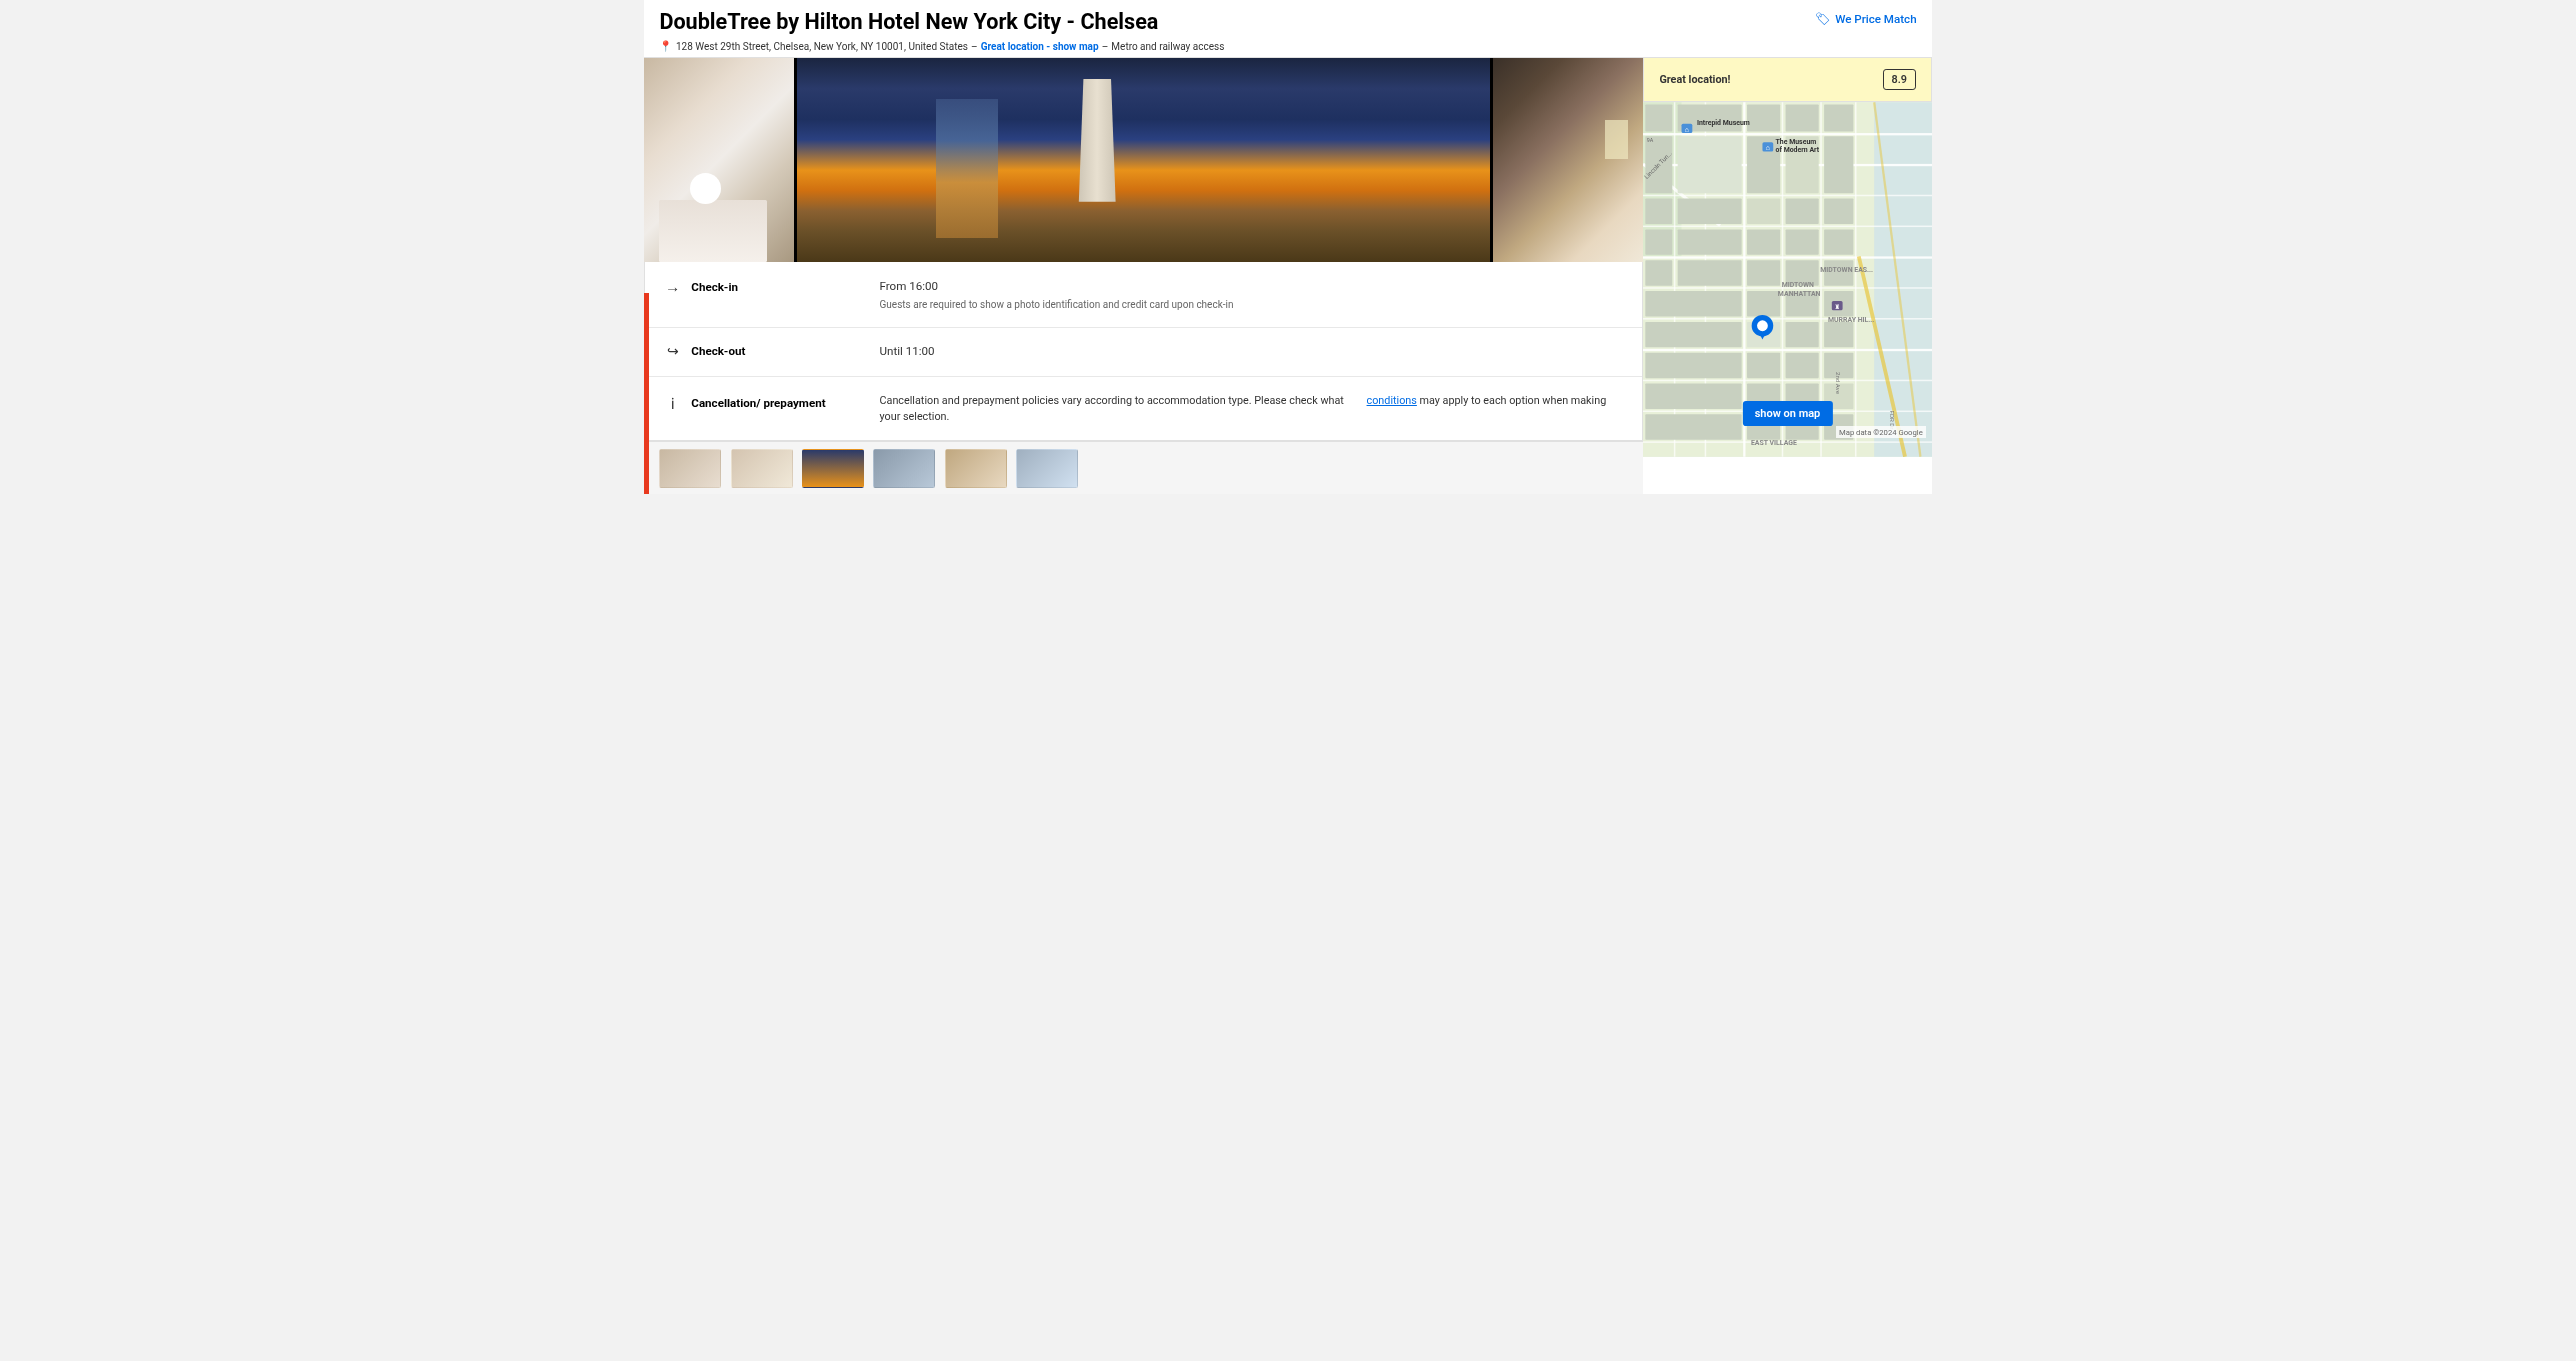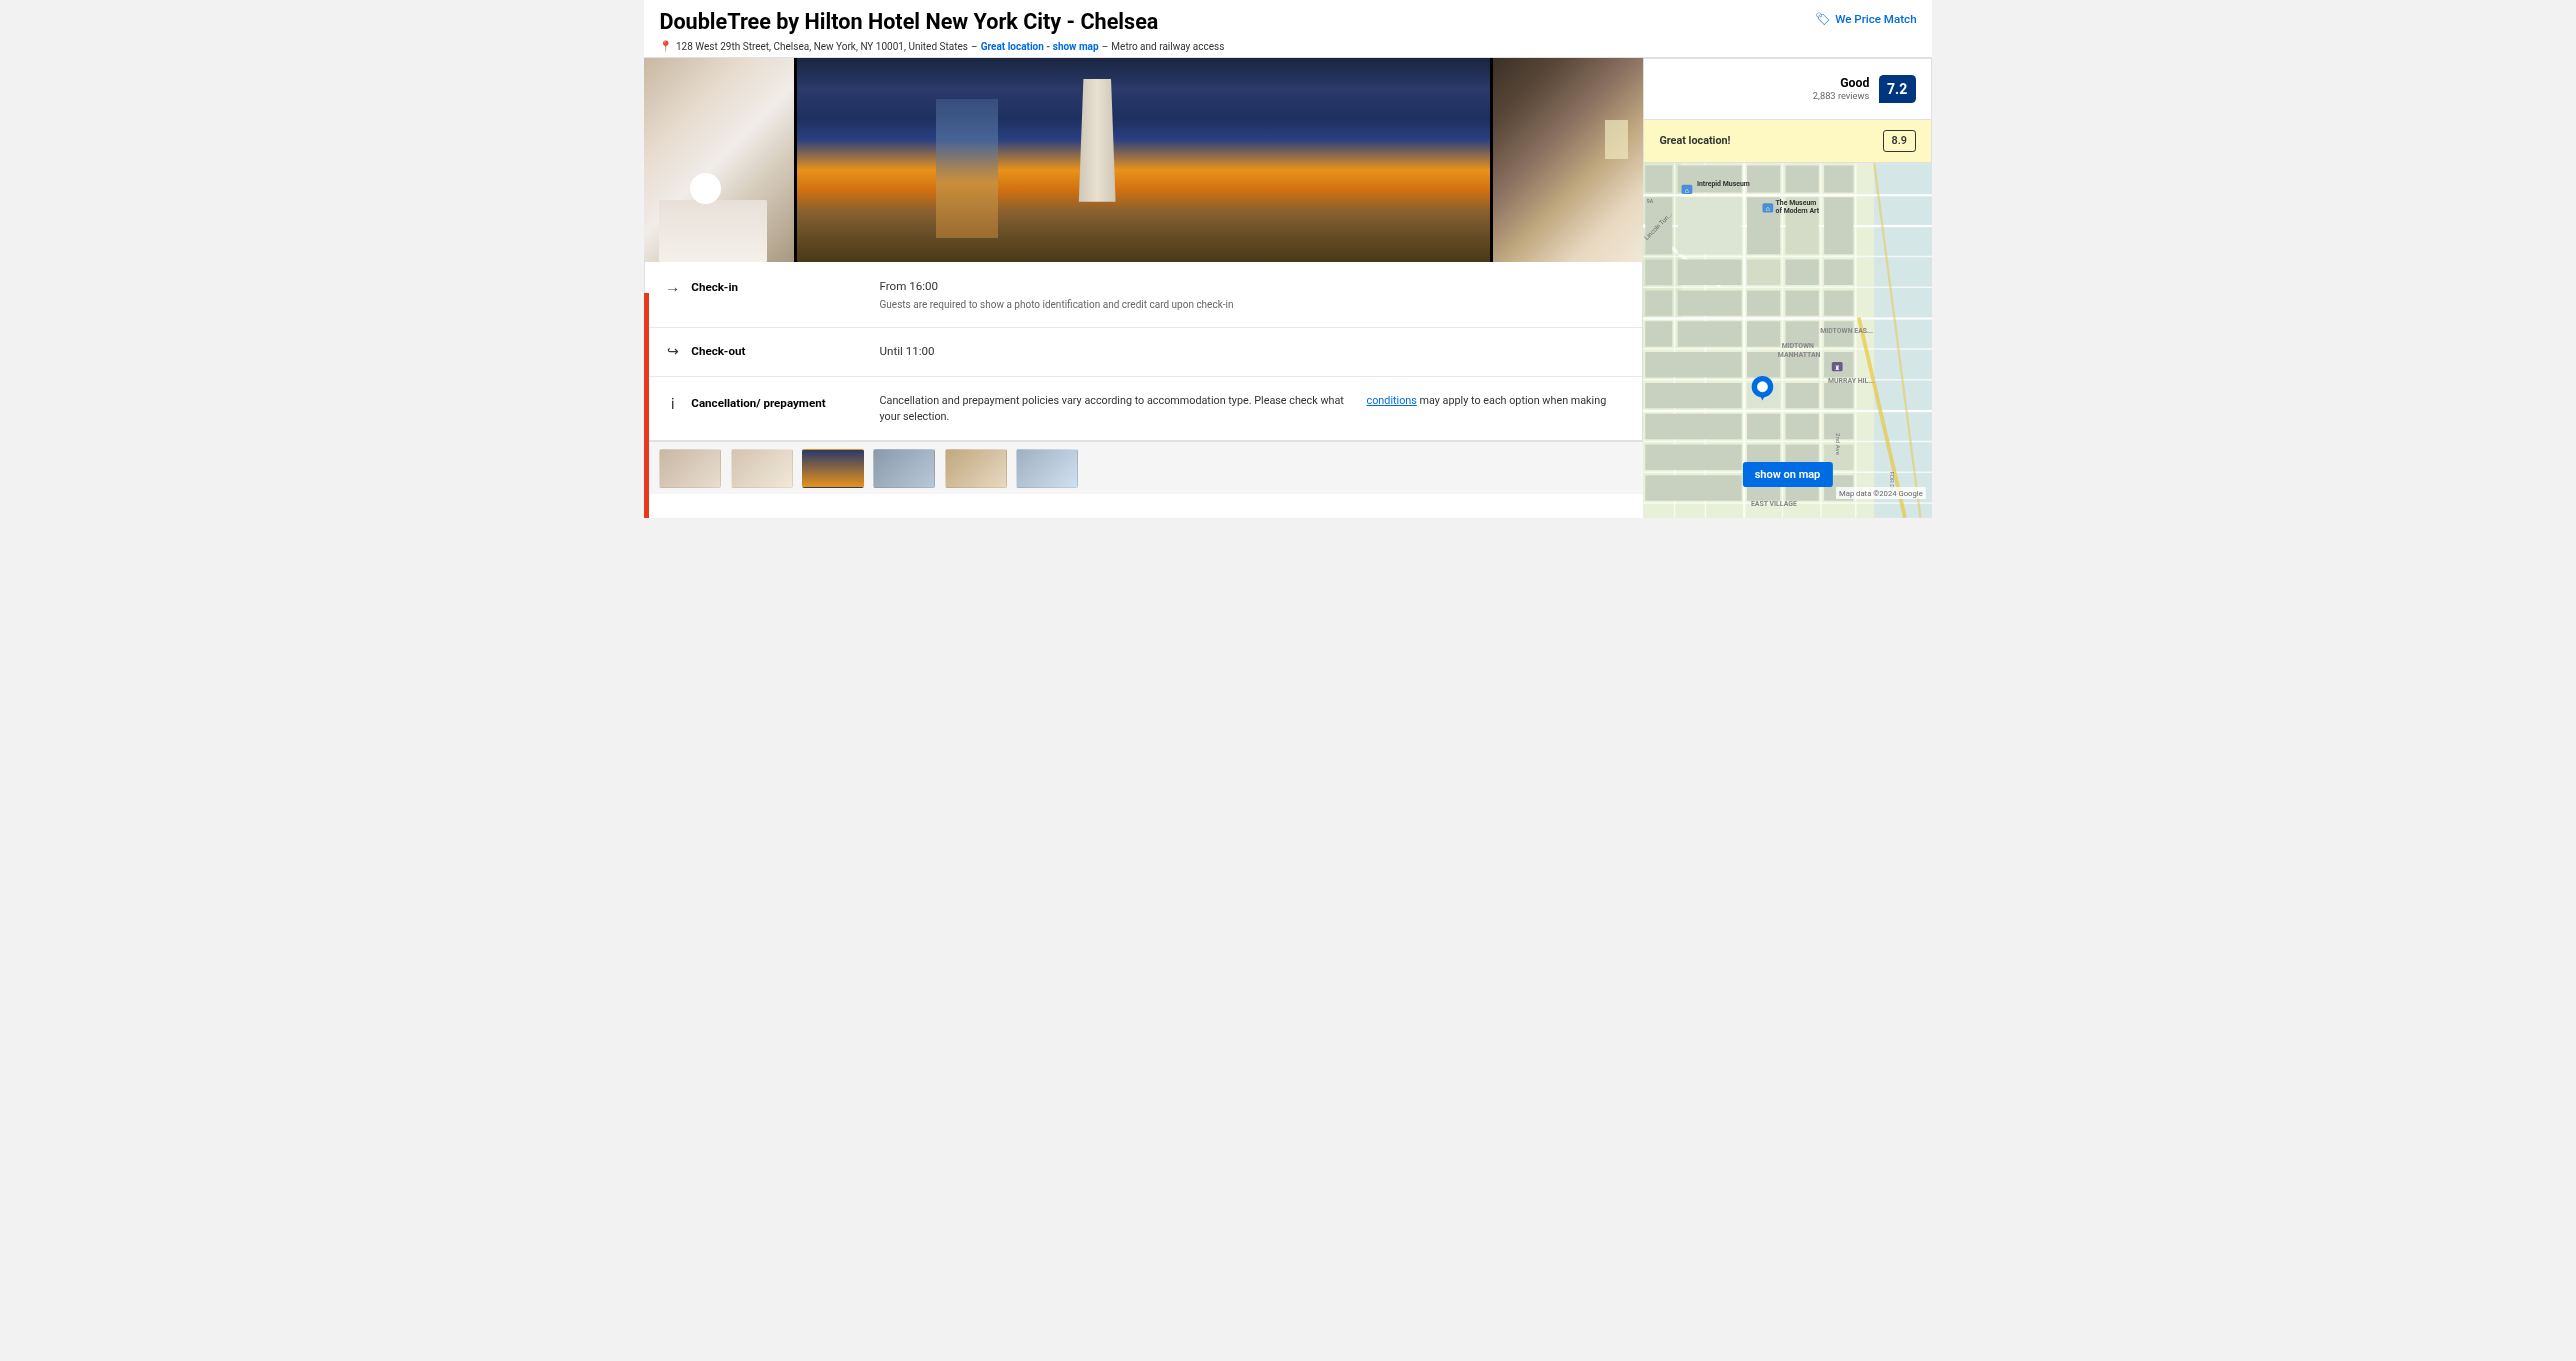--- a/index.html
+++ b/index.html
@@ -481,27 +481,20 @@
         <div class="thumb-item thumb-3"></div>
         <div class="thumb-item thumb-4"></div>
         <div class="thumb-item thumb-5"></div>
         <div class="thumb-item thumb-6"></div>
       </div>
 
     </div>
 
     <div class="right-sidebar">
 
-      <div class="rating-box">
-        <div class="rating-text-group">
-          <div class="rating-label">Good</div>
-          <div class="rating-count">2,883 reviews</div>
-        </div>
-        <div class="rating-score">7.2</div>
-      </div>
 
       <div class="location-score-box">
         <span class="location-score-label">Great location!</span>
         <span class="location-score-value">8.9</span>
       </div>
 
       <div class="map-container">
         <svg class="map-svg" viewBox="0 0 375 460" xmlns="http://www.w3.org/2000/svg" style="font-size:14px">
 
           <rect width="375" height="460" fill="#e8f0d8"></rect>

